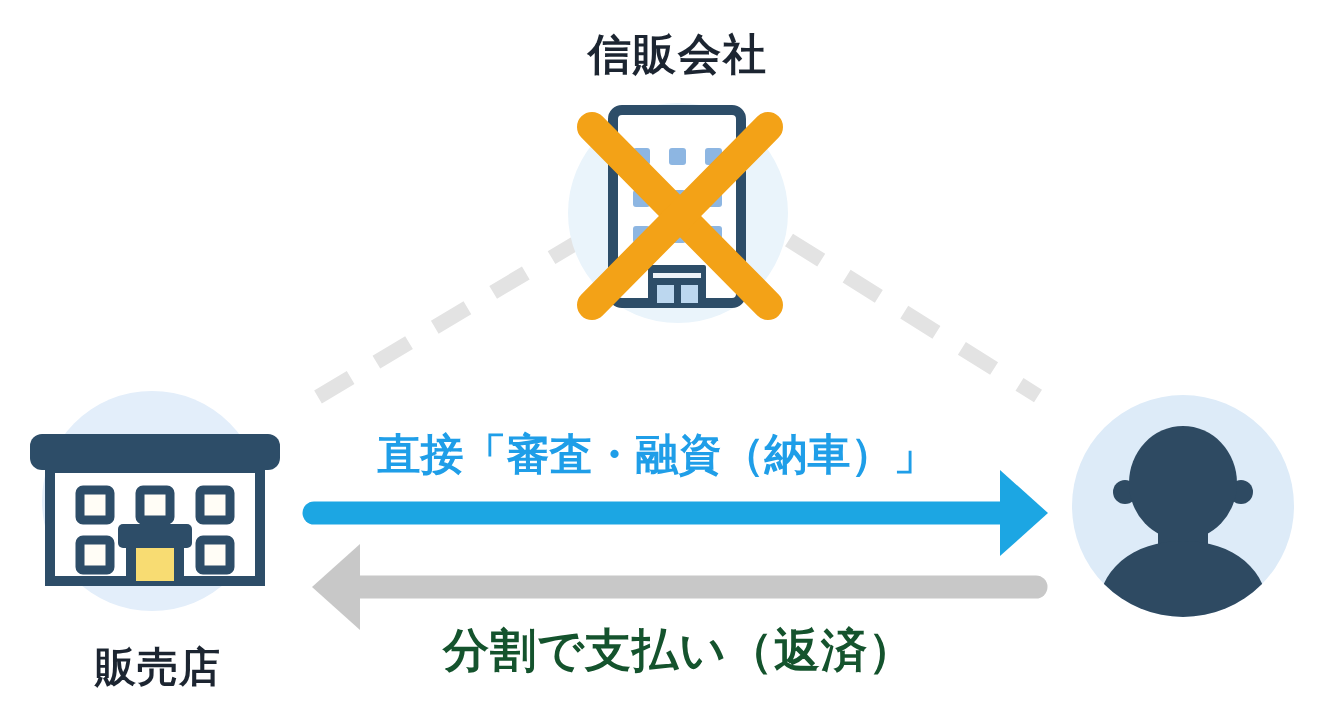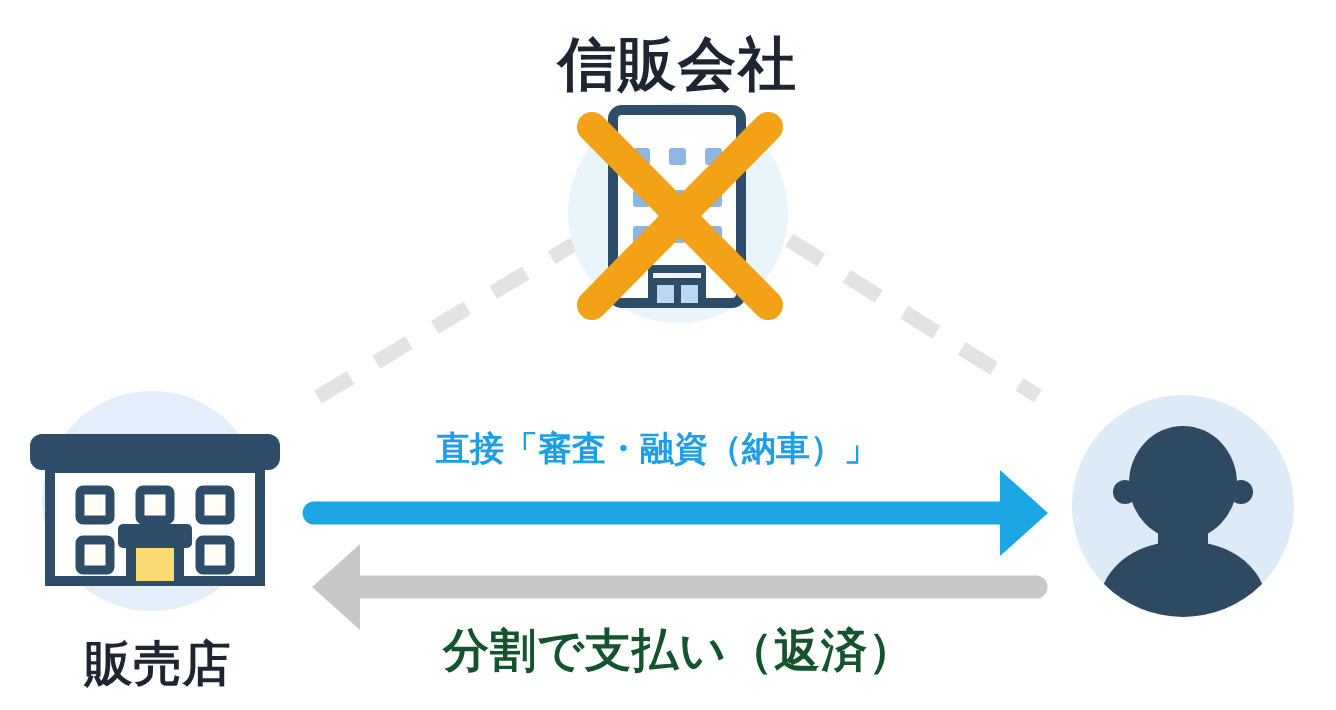--- a/index.html
+++ b/index.html
@@ -12,43 +12,44 @@
   }
   .abs{position:absolute;}
   .node-circle{
     position:absolute;
     border-radius:50%;
     overflow:hidden;
   }
   .node-label{
     position:absolute;
     transform:translateX(-50%);
-    font-size:48px;
+    font-size:41px;
     font-weight:bold;
     color:#1c2531;
     white-space:nowrap;
     letter-spacing:1px;
+    margin-top:8px;
   }
   .title-label{
     position:absolute;
     transform:translateX(-50%);
-    font-size:58px;
+    font-size:43px;
     font-weight:bold;
     color:#1c2531;
     white-space:nowrap;
     letter-spacing:2px;
   }
   .flow-label{
     position:absolute;
     transform:translateX(-50%);
     font-weight:bold;
     white-space:nowrap;
   }
   .flow-label.direct{
-    font-size:34px;
+    font-size:43px;
     color:#1f9ee8;
     letter-spacing:0px;
   }
   .flow-label.repayment{
     font-size:46px;
     color:#14532d;
     letter-spacing:1px;
   }
   svg{display:block;}
 </style>

